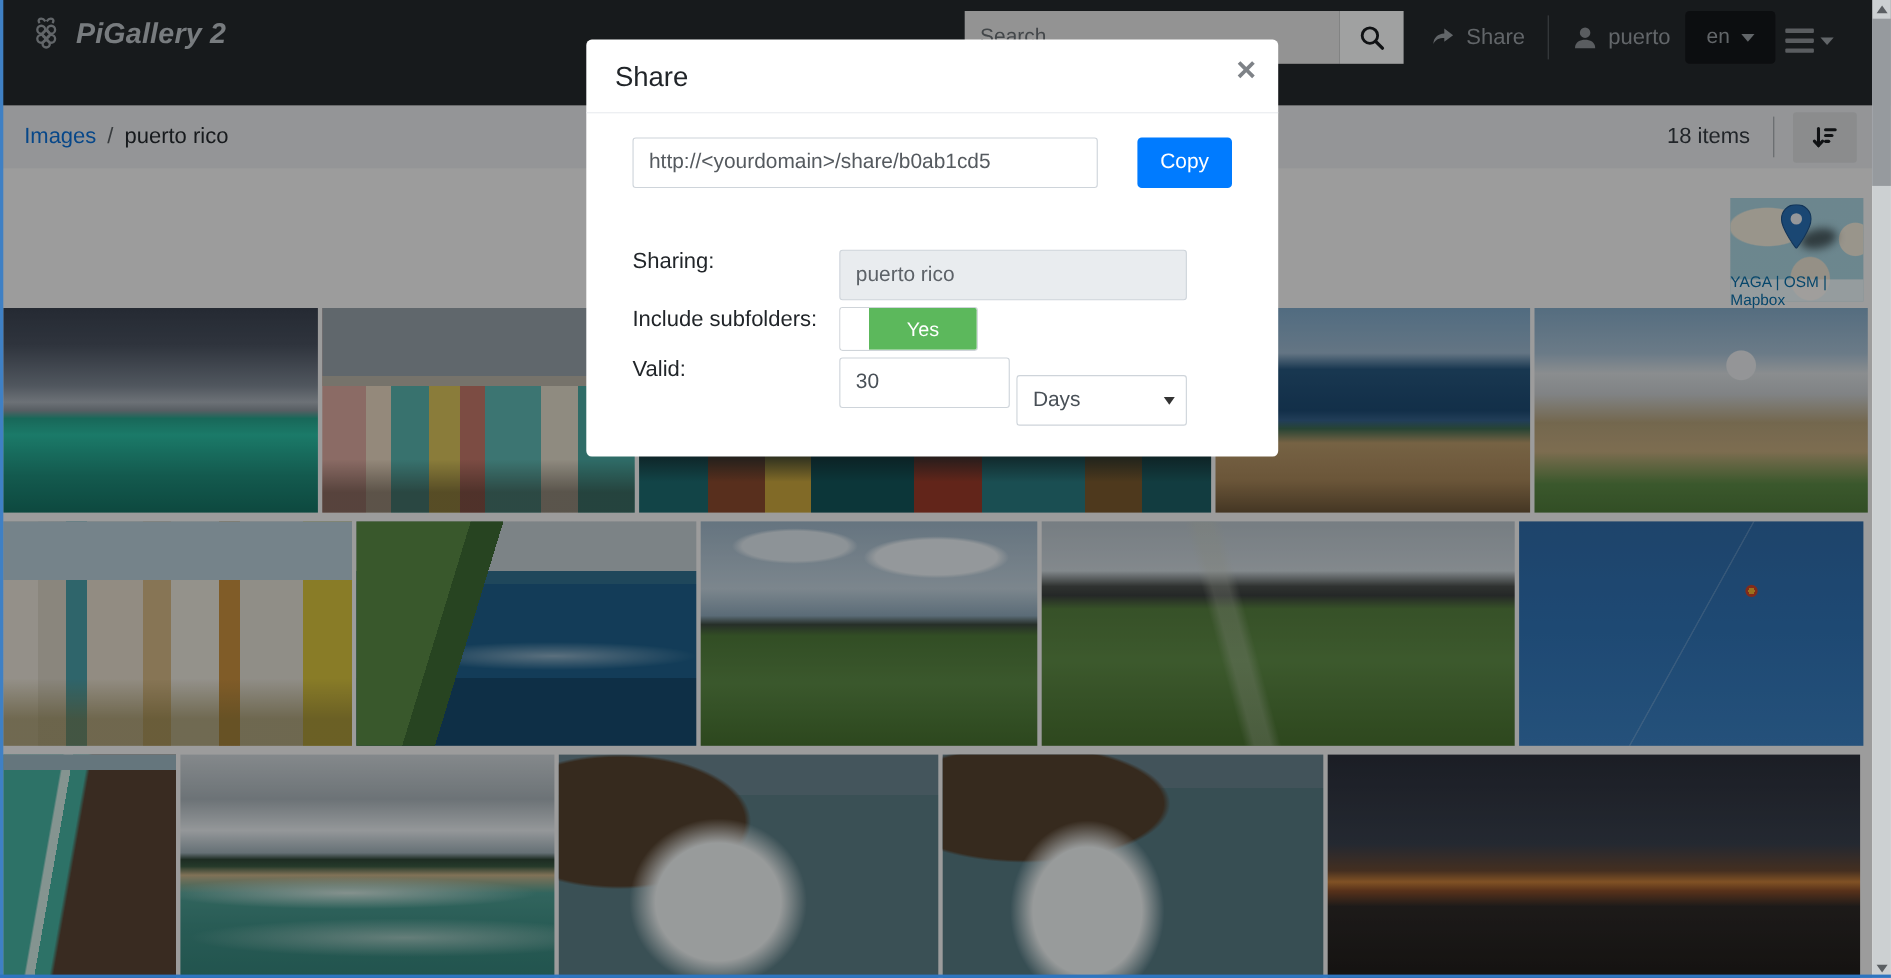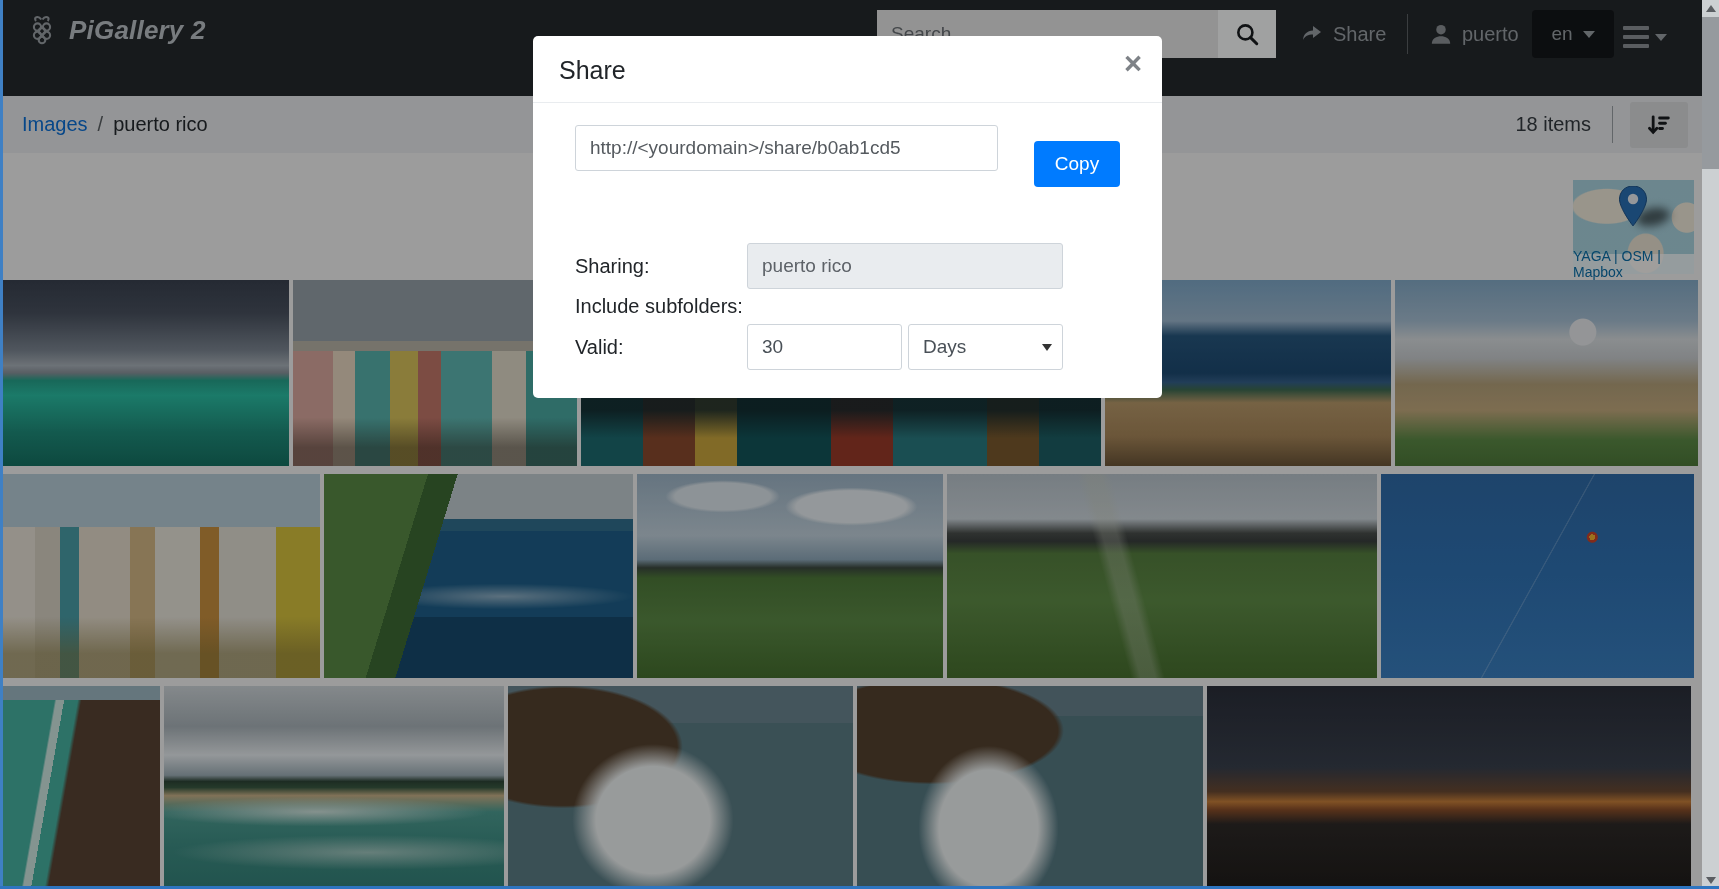--- a/index.html
+++ b/index.html
@@ -116,38 +116,38 @@
   .modal { position:absolute; left:533px; top:36px; width:629px; background:#ffffff; border-radius:5px; z-index:100; }
   .modal-header { position:relative; padding:20px 26px 17px 26px; border-bottom:1px solid #e9ecef; }
   .modal-title { font-size:25px; font-weight:500; color:#212529; }
   .modal-close { position:absolute; right:20px; top:12px; background:none; border:none; font-size:31px;
                  color:#7e8287; cursor:pointer; line-height:1; font-weight:bold; }
   .modal-body { padding:22px 42px; }
   .url-row { display:flex; margin-bottom:56px; }
   .url-input { width:432px; height:46px; border:1px solid #ced4da; border-radius:3px; font-size:19px;
                color:#555a5f; padding:0 14px; outline:none; }
   .copy-btn { width:88px; height:46px; margin-left:36px; background:#007bff; color:#fff; border:none;
-              border-radius:4px; font-size:19px; cursor:pointer;margin-top:16px; }
-  .form-row { display:flex; align-items:center; margin-bottom:6px; }
+              border-radius:4px; font-size:19px; cursor:pointer; }
+  .form-row { display:flex; align-items:flex-start; margin-bottom:6px;gap:16px; }
   .form-label { width:172px; font-size:20px; color:#212529; }
   .form-field { width:316px; }
   .txt-input { width:100%; height:46px; border:1px solid #ced4da; border-radius:3px; font-size:19px;
                color:#495057; padding:0 14px; outline:none; }
   .txt-input::placeholder { color:#8a9096; }
   .txt-input:disabled { background:#e9ecef; color:#5d6268; }
   .toggle { width:126px; height:40px; border:1px solid #cfd4d9; border-radius:3px; display:flex;
             overflow:hidden; cursor:pointer; background:#fff; }
   .toggle-off { width:26px; background:#ffffff; }
   .toggle-on { flex:1; background:#5cb85c; color:#ffffff; font-size:18px; display:flex;
                align-items:center; justify-content:center; }
   .valid-wrap { display:flex; gap:6px; }
   .num-input { width:155px; height:46px; border:1px solid #ced4da; border-radius:3px; font-size:19px;
                color:#495057; padding:0 14px; outline:none; }
   .fake-select { position:relative; width:155px; height:46px; border:1px solid #ced4da; border-radius:3px;
-                 font-size:19px; color:#495057; display:flex; align-items:center; padding:0 14px; cursor:pointer; }
+                 font-size:19px; color:#495057; display:flex; align-items:center; padding:0 14px; cursor:pointer;margin-top:16px; }
   .select-arrow { position:absolute; right:10px; top:19px; width:0; height:0;
                   border-left:5px solid transparent; border-right:5px solid transparent; border-top:7px solid #333; }
 
   
   .scrollbar { position:absolute; right:0; top:0; width:17px; height:889px; background:#ccd0d2; z-index:200; }
   .sb-arrow { position:absolute; left:0; width:17px; height:17px; display:flex; align-items:center; justify-content:center; cursor:pointer; }
   .sb-up { top:0; } .sb-down { bottom:0; }
   .tri-up { width:0; height:0; border-left:5px solid transparent; border-right:5px solid transparent; border-bottom:7px solid #5a5e62; }
   .tri-dn { width:0; height:0; border-left:5px solid transparent; border-right:5px solid transparent; border-top:7px solid #5a5e62; }
   .sb-thumb { position:absolute; left:0; top:17px; width:17px; height:152px; background:#969a9e; cursor:pointer; }
@@ -287,20 +287,26 @@
 
       <div class="form-row">
         <span class="form-label">Sharing:</span>
         <div class="form-field">
           <input class="txt-input" type="text" disabled="" value="puerto rico" style="">
         </div>
       </div>
 
       <div class="form-row">
         <span class="form-label">Include subfolders:</span>
+        <div class="form-field">
+          <div class="toggle">
+            <div class="toggle-off"></div>
+            <div class="toggle-on">Yes</div>
+          </div>
+        </div>
       </div>
 
 
       <div class="form-row">
         <span class="form-label">Valid:</span>
         <div class="form-field valid-wrap">
           <input class="num-input" type="text" value="30" style="">
           <div class="fake-select">
             <span>Days</span>
             <span class="select-arrow"></span>

